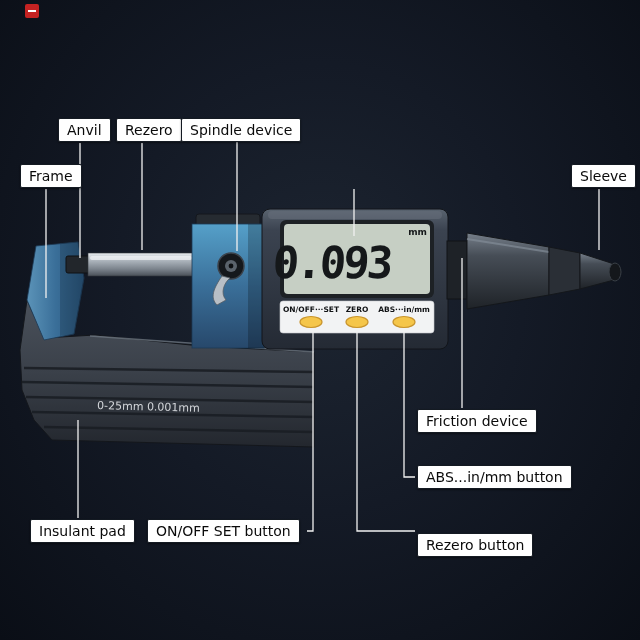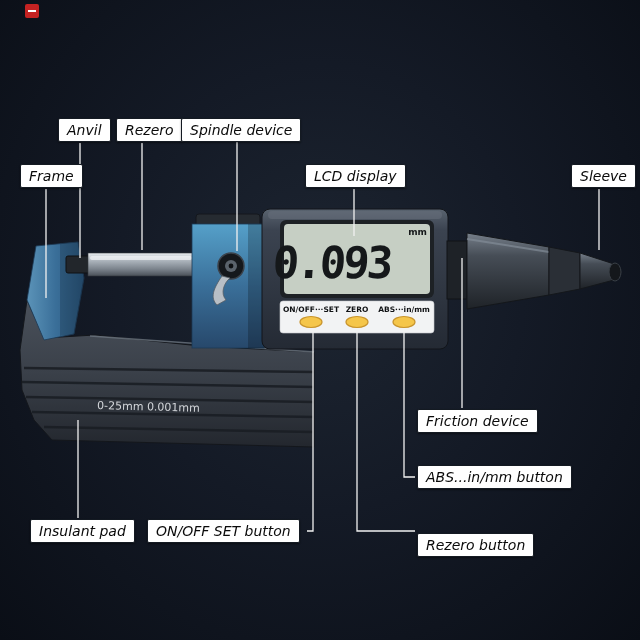--- a/index.html
+++ b/index.html
@@ -12,21 +12,20 @@
     position:absolute;
     background:#ffffff;
     color:#0a0a0a;
     font-size:14px;
     line-height:20px;
     padding:1px 8px;
     border:1px solid #141a22;
     border-radius:2px;
     white-space:nowrap;
     box-shadow:0 1px 2px rgba(0,0,0,.45);
-    font-style:italic;
   }
   .svg-layer{position:absolute;left:0;top:0;}
   .watermark{
     position:absolute;left:25px;top:4px;width:14px;height:14px;
     background:#c42222;border-radius:2px;
   }
   .watermark::after{
     content:"";position:absolute;left:3px;top:6px;width:8px;height:2px;background:#fff;
   }
 </style>
@@ -137,21 +136,20 @@
       <path d="M357,330 V531 H415"></path>
       <path d="M313,330 V531 H307"></path>
       <path d="M78,518 V420"></path>
     </g>
   </svg>
 
   <div class="label" style="left:58px;top:118px">Anvil</div>
   <div class="label" style="left:116px;top:118px">Rezero</div>
   <div class="label" style="left:181px;top:118px">Spindle device</div>
   <div class="label" style="left:20px;top:164px">Frame</div>
-  <div class="label" style="left:305px;top:164px">LCD display</div>
   <div class="label" style="left:571px;top:164px">Sleeve</div>
   <div class="label" style="left:417px;top:409px">Friction device</div>
   <div class="label" style="left:417px;top:465px">ABS...in/mm button</div>
   <div class="label" style="left:417px;top:533px">Rezero button</div>
   <div class="label" style="left:30px;top:519px">Insulant pad</div>
   <div class="label" style="left:147px;top:519px">ON/OFF SET button</div>
 
 </div>
 
 </body></html>

